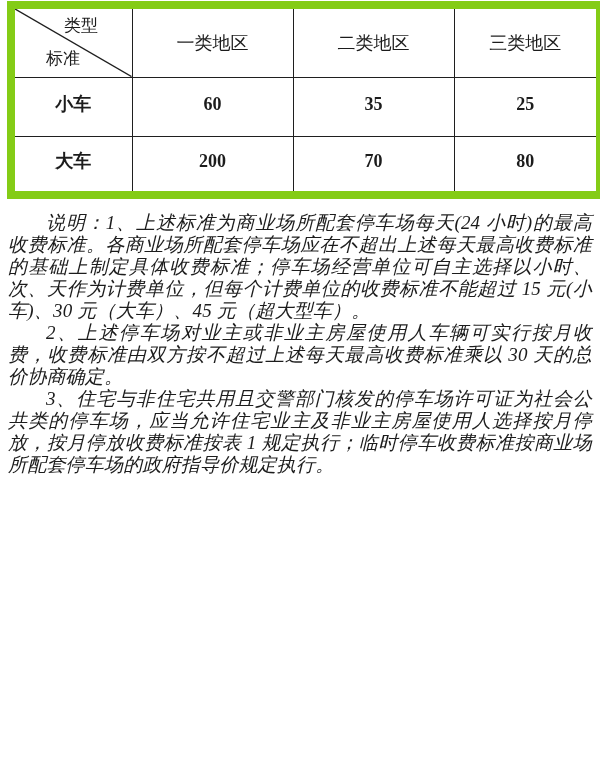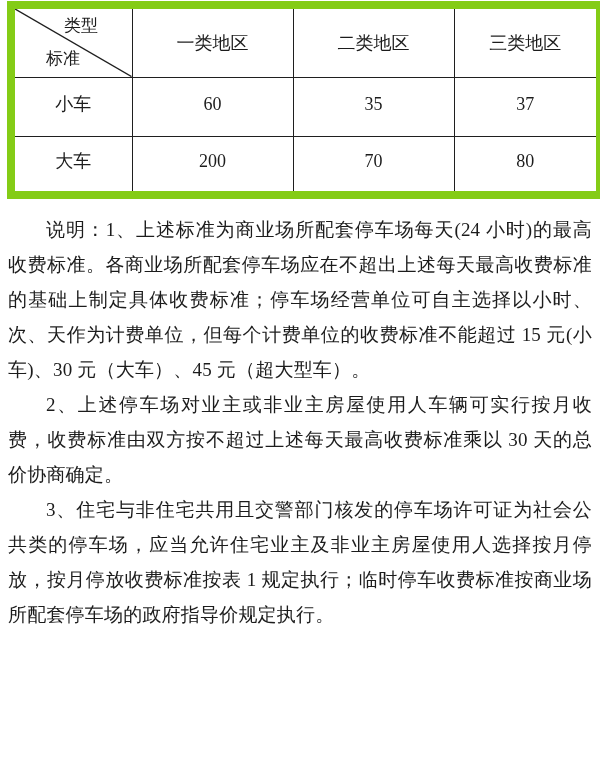--- a/index.html
+++ b/index.html
@@ -33,21 +33,21 @@
   .fee-table th, .fee-table td {
     border: 1.6px solid #1f1f1f;
     font-weight: normal;
     text-align: center;
     vertical-align: middle;
     font-size: 18px;
     padding: 9px;
   }
   .fee-table thead tr { height: 72px; }
   .fee-table tbody tr { height: 59px; }
-  .fee-table tbody td { padding-bottom: 14px; }
+  .fee-table tbody td { padding-bottom: 14px; font-weight: bold; }
   td.corner {
     position: relative;
     padding: 0 !important;
   }
   .corner svg {
     position: absolute;
     top: 0; left: 0;
     width: 100%;
     height: 100%;
     display: block;
@@ -71,24 +71,25 @@
     font-size: 17px;
     text-align: right;
   }
   .notes {
     margin-top: 13px;
     padding: 0 1px;
   }
   .notes p {
     margin: 0;
     font-size: 19px;
-    line-height: 35px;
+    line-height: 22px;
     letter-spacing: 0.2px;
     text-align: justify;
     text-indent: 2em;
+    font-style: italic;
   }
 </style>
 </head>
 <body>
 
 <div class="page">
 
 
   <table class="fee-table">
     <colgroup>
@@ -109,21 +110,21 @@
         <th>一类地区</th>
         <th>二类地区</th>
         <th>三类地区</th>
       </tr>
     </thead>
     <tbody>
       <tr>
         <td>小车</td>
         <td>60</td>
         <td>35</td>
-        <td>37</td>
+        <td>25</td>
       </tr>
       <tr>
         <td>大车</td>
         <td>200</td>
         <td>70</td>
         <td>80</td>
       </tr>
     </tbody>
   </table>
 

